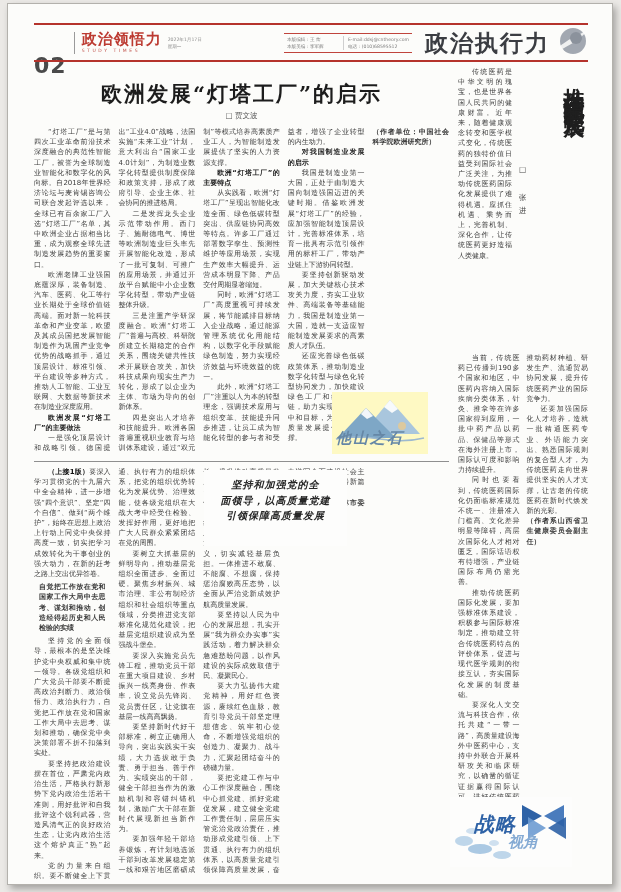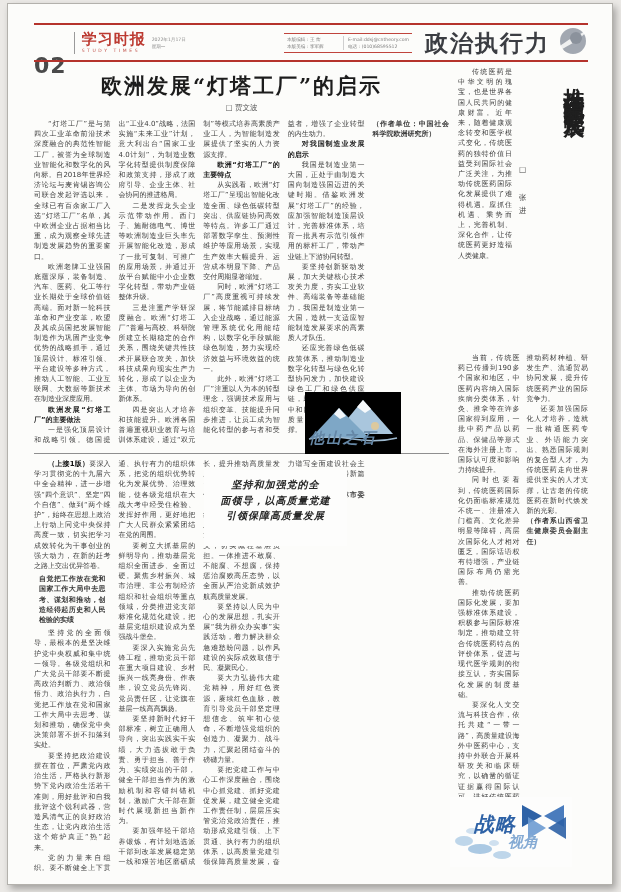--- a/index.html
+++ b/index.html
@@ -32,21 +32,21 @@
                    letter-spacing:2px; font-family:"DejaVu Sans","Liberation Sans",sans-serif; }
   .globe { margin-left:6px; }
 
   
   .main { position:absolute; left:26px; top:63px; width:554px; display:flex; gap:9px; }
   .zone-left { width:415px; }
   .zone-right { width:130px; }
 
   .a1-title { text-align:center; font-size:21px; font-weight:bold; color:#1c1c1c;
               letter-spacing:2px; font-family:"DejaVu Serif","Liberation Serif",serif;
-              margin:5px 0 2px; }
+              margin:13px 0 2px; }
   .a1-byline { text-align:center; font-size:7.5px; color:#555; margin:3px 0 6px; }
 
   .cols { column-gap:8px; column-fill:auto; overflow:hidden; }
   .cols p, .cols h3 { font-size:7px; line-height:10.2px; color:#3c3c3c;
                       text-align:justify; text-indent:14px; }
   .cols h3 { font-weight:bold; color:#222; }
   .t-quote { font-weight:bold; color:#161616; text-indent:0 !important;
              padding:3px 5px; text-align:justify; }
   .t-attrib { font-weight:bold; text-align:right; text-indent:0 !important; }
   .t-cont b { color:#111; }
@@ -61,22 +61,22 @@
   .rt-byline { writing-mode:vertical-rl; text-orientation:upright; font-size:7.5px;
                color:#444; padding-top:98px; width:15px; letter-spacing:2px; }
   .vtitle { flex:1; writing-mode:vertical-rl; text-orientation:upright;
             font-size:21px; font-weight:bold; color:#1f1f1f; letter-spacing:3px;
             font-family:"DejaVu Serif","Liberation Serif",serif; padding-top:4px; text-align:start; }
   .rb-cols { margin-top:10px; column-count:2; column-gap:7px; height:518px;
              column-fill:auto; overflow:hidden; }
   .rb-cols p { font-size:7px; line-height:10.2px; color:#3c3c3c; text-align:justify; text-indent:14px; }
 
   
-  .tashan { position:absolute; left:297px; top:388px; width:96px; height:62px;
-            background:#000000; }
+  .tashan { position:absolute; left:324px; top:388px; width:96px; height:62px;
+            background:#fef9c3; }
   .tashan .tname { position:absolute; left:4px; bottom:6px; font-size:15px;
                    font-style:italic; font-weight:bold; letter-spacing:2px; color:#6587a6;
                    font-family:"DejaVu Serif","Liberation Serif",serif; }
   .inset-title { position:absolute; left:196px; top:466px; width:143px; height:76px;
                  background:#fdfdfc; text-align:center; padding-top:7px;
                  font-family:"DejaVu Serif","Liberation Serif",serif; }
   .inset-title span { display:block; font-size:10px; line-height:15.5px; font-weight:bold;
                       font-style:italic; color:#262626; letter-spacing:1px; }
   .strategy { position:absolute; left:442px; top:793px; width:122px; height:70px;
               background:#fdfdfc; }
@@ -91,21 +91,21 @@
 <body>
 
 <div class="sheet">
 
   <div class="topline"></div>
 
   <div class="hdr">
     <span class="pagenum">02</span>
     <span class="hdr-vline"></span>
     <span class="masthead">
-      <span class="paper-name">学习时报</span>
+      <span class="paper-name">政治领悟力</span>
       <span class="paper-en">STUDY TIMES</span>
     </span>
     <span class="dateinfo">
       <div>2022年1月17日</div>
       <div>星期一</div>
     </span>
     <span class="hdr-spacer"></span>
     <span class="editorbox">
       <span class="erow">
         <span class="ecell-l">本版编辑：王 蕾</span>

